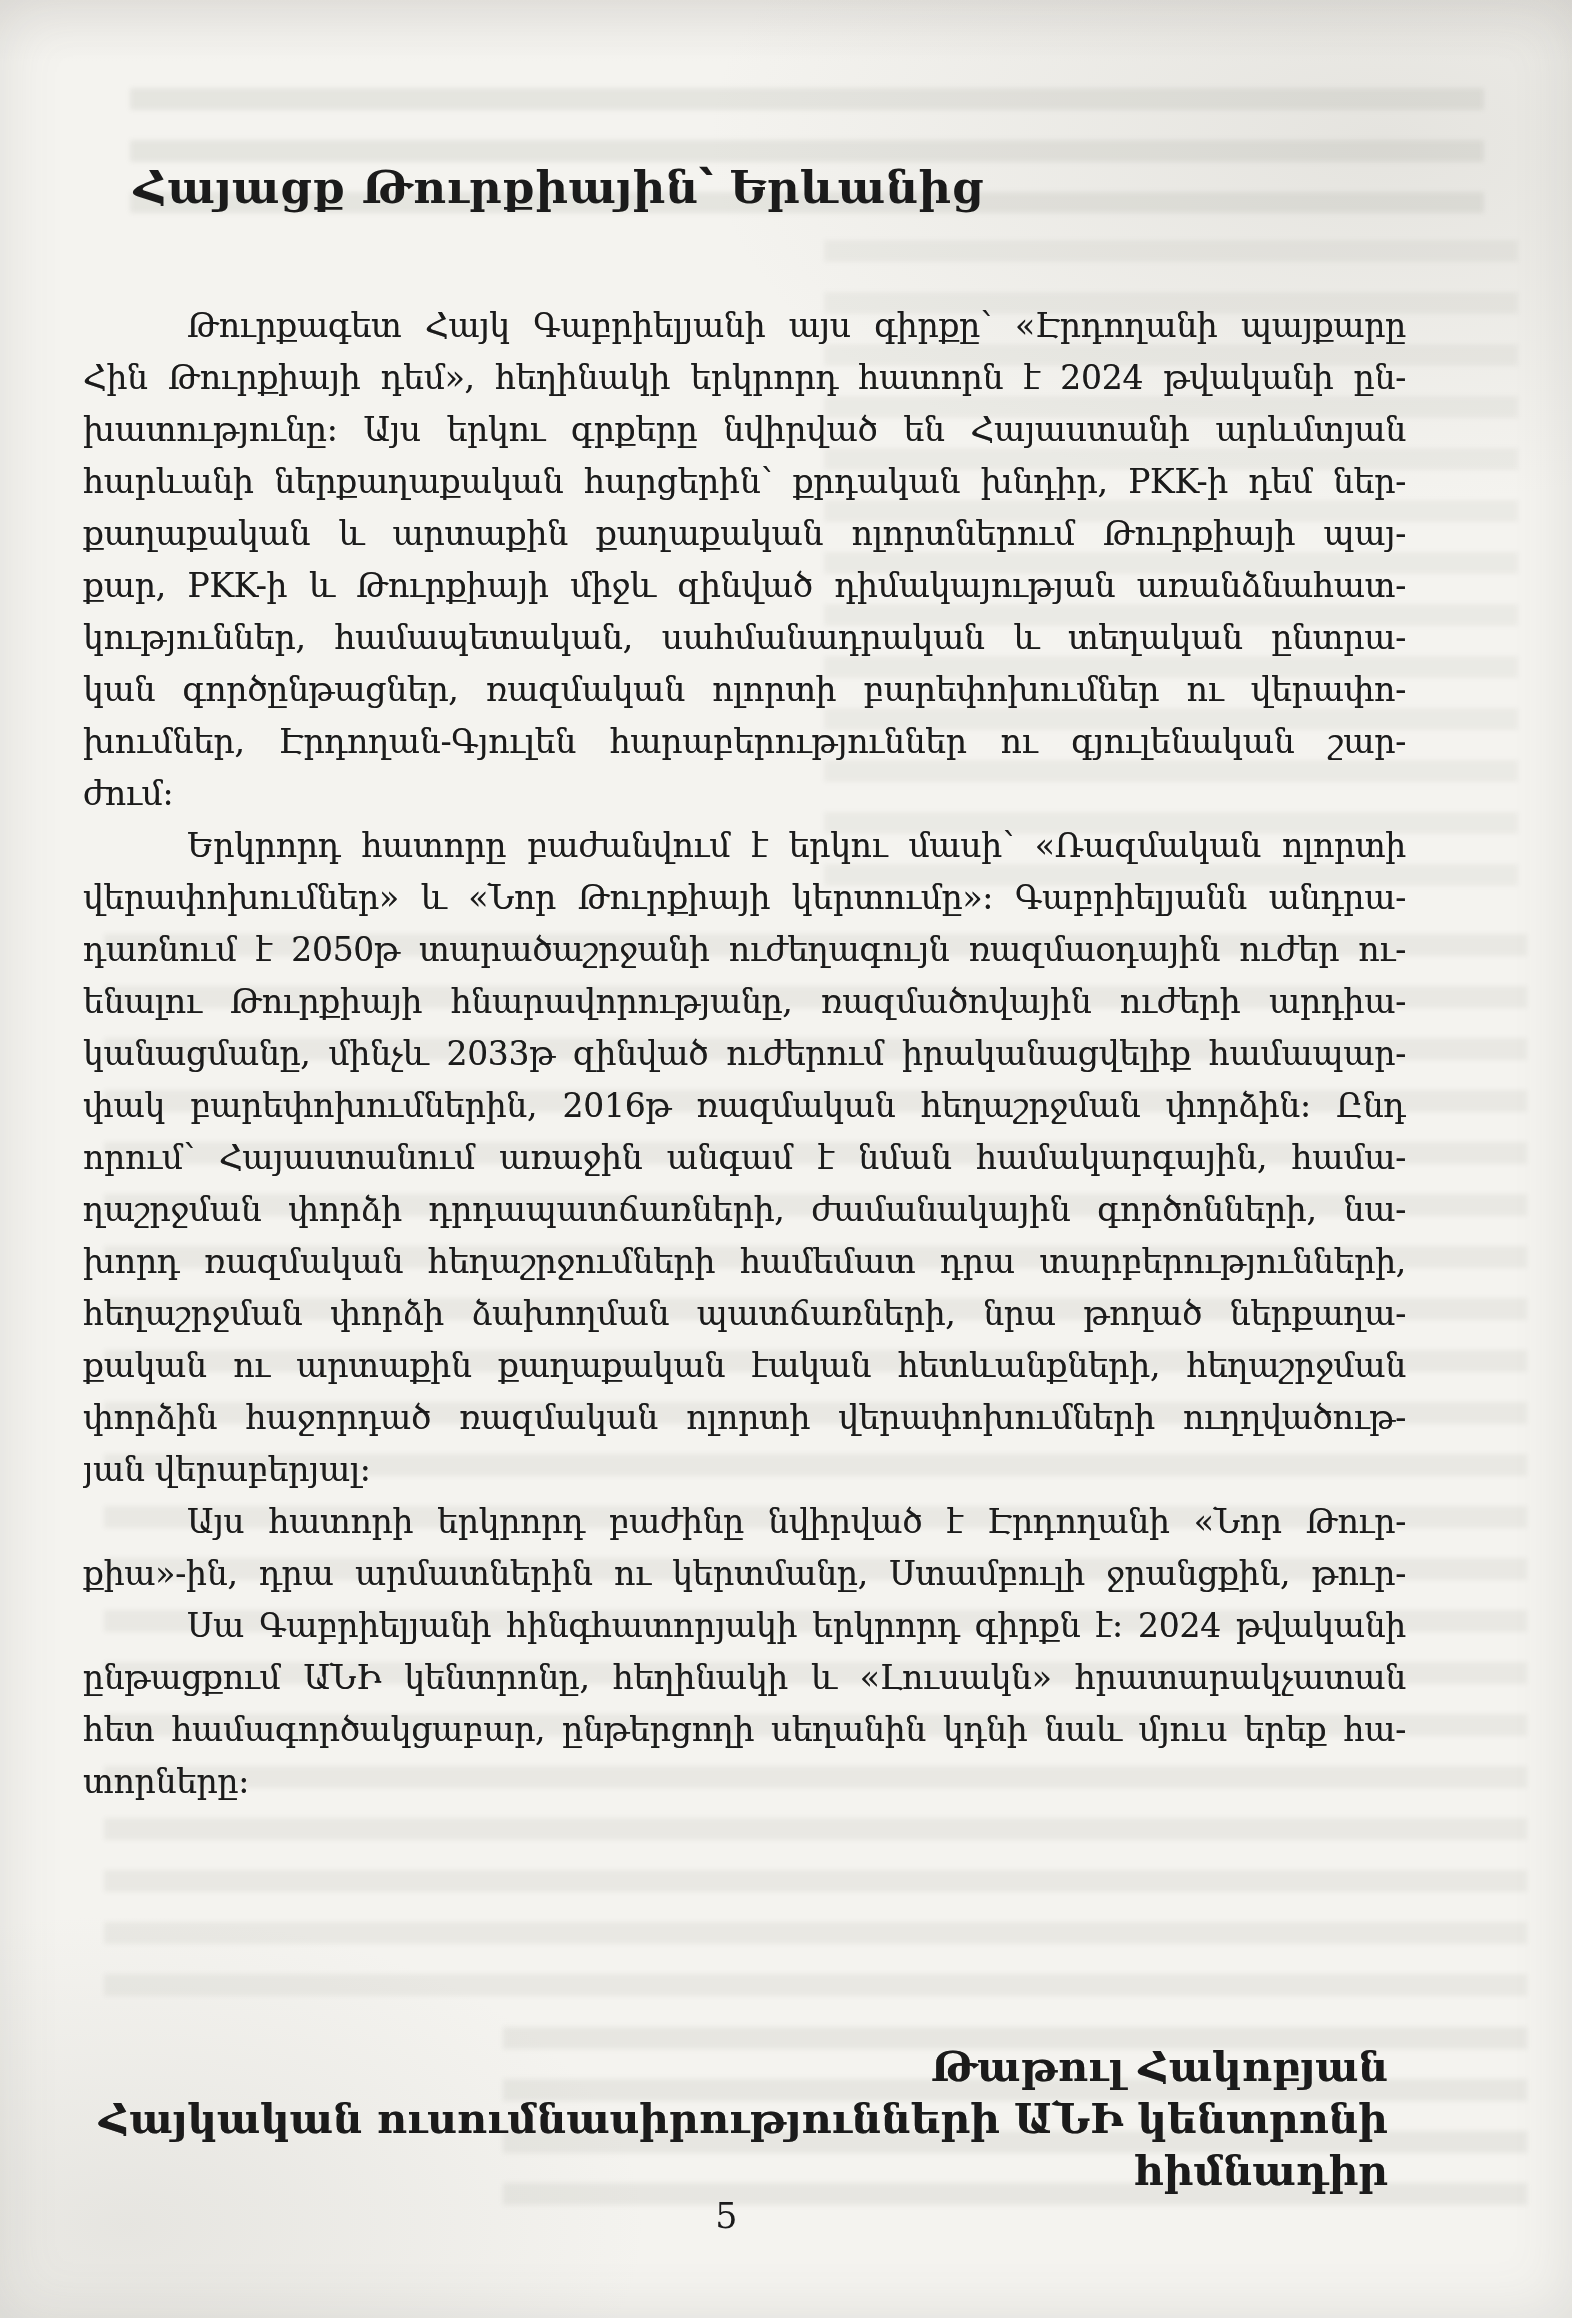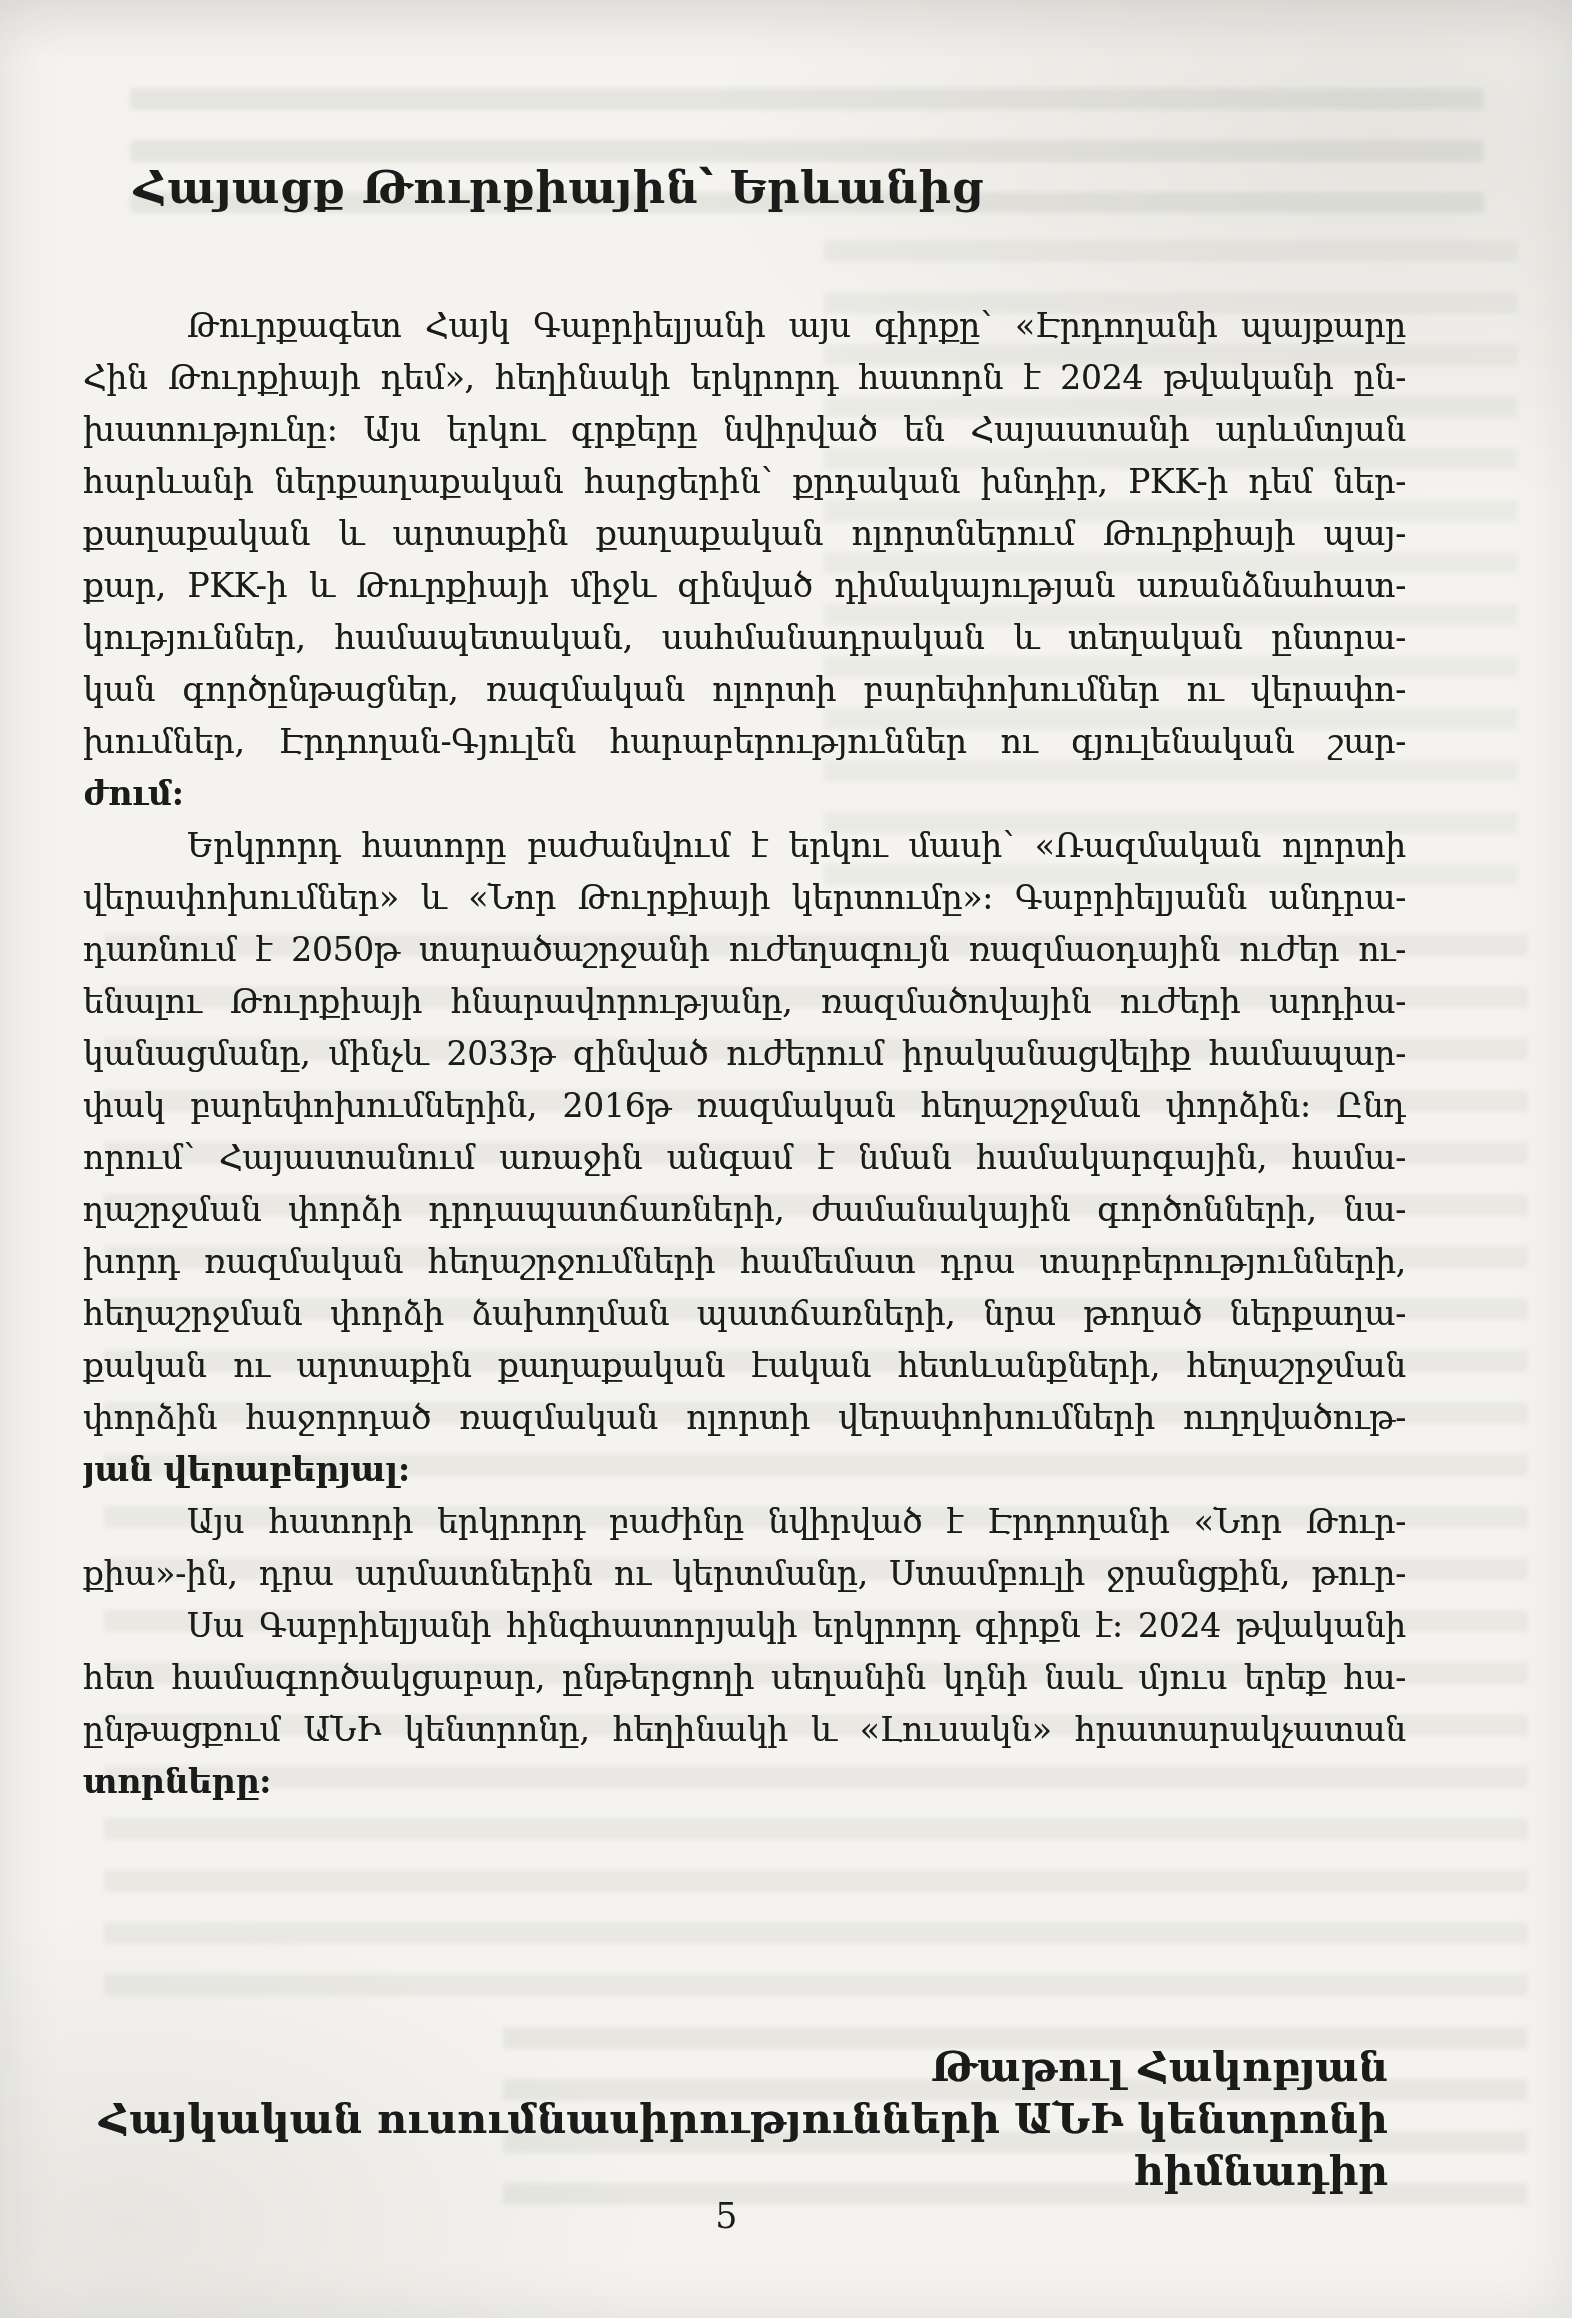--- a/index.html
+++ b/index.html
@@ -66,21 +66,21 @@
     line-height: 52px;
     font-size: 33px;
     letter-spacing: -0.3px;
     text-align: justify;
     text-align-last: justify;
     overflow: hidden;
     white-space: normal;
     text-shadow: 0 0 0.5px rgba(20,20,20,0.55);
   }
   .line.first { text-indent: 104px; }
-  .line.last  { text-align: right; text-align-last: left; font-weight: bold; }
+  .line.last  { text-align: right; text-align-last: left; }
 
   .signature {
     position: absolute;
     top: 2041px;
     left: 65px;
     width: 1323px;
     text-align: right;
     font-weight: bold;
   }
   .sig-name, .sig-role {
@@ -135,22 +135,22 @@
         <div class="line">որում՝ Հայաստանում առաջին անգամ է նման համակարգային, համա-</div>
         <div class="line">ղաշրջման փորձի դրդապատճառների, ժամանակային գործոնների, նա-</div>
         <div class="line">խորդ ռազմական հեղաշրջումների համեմատ դրա տարբերությունների,</div>
         <div class="line">հեղաշրջման փորձի ձախողման պատճառների, նրա թողած ներքաղա-</div>
         <div class="line">քական ու արտաքին քաղաքական էական հետևանքների, հեղաշրջման</div>
         <div class="line">փորձին հաջորդած ռազմական ոլորտի վերափոխումների ուղղվածութ-</div>
         <div class="line last">յան վերաբերյալ:</div>
         <div class="line first">Այս հատորի երկրորդ բաժինը նվիրված է Էրդողանի «Նոր Թուր-</div>
         <div class="line">քիա»-ին, դրա արմատներին ու կերտմանը, Ստամբուլի ջրանցքին, թուր-</div>
         <div class="line first">Սա Գաբրիելյանի հինգհատորյակի երկրորդ գիրքն է: 2024 թվականի</div>
+        <div class="line">ընթացքում ԱՆԻ կենտրոնը, հեղինակի և «Լուսակն» հրատարակչատան</div>
         <div class="line">հետ համագործակցաբար, ընթերցողի սեղանին կդնի նաև մյուս երեք հա-</div>
-        <div class="line">ընթացքում ԱՆԻ կենտրոնը, հեղինակի և «Լուսակն» հրատարակչատան</div>
         <div class="line last">տորները:</div>
       </div>
 
     <div class="signature">
       <div class="sig-name">Թաթուլ Հակոբյան</div>
       <div class="sig-role">Հայկական ուսումնասիրությունների ԱՆԻ կենտրոնի հիմնադիր</div>
     </div>
 
     <div class="pageno">5</div>
   </main>

